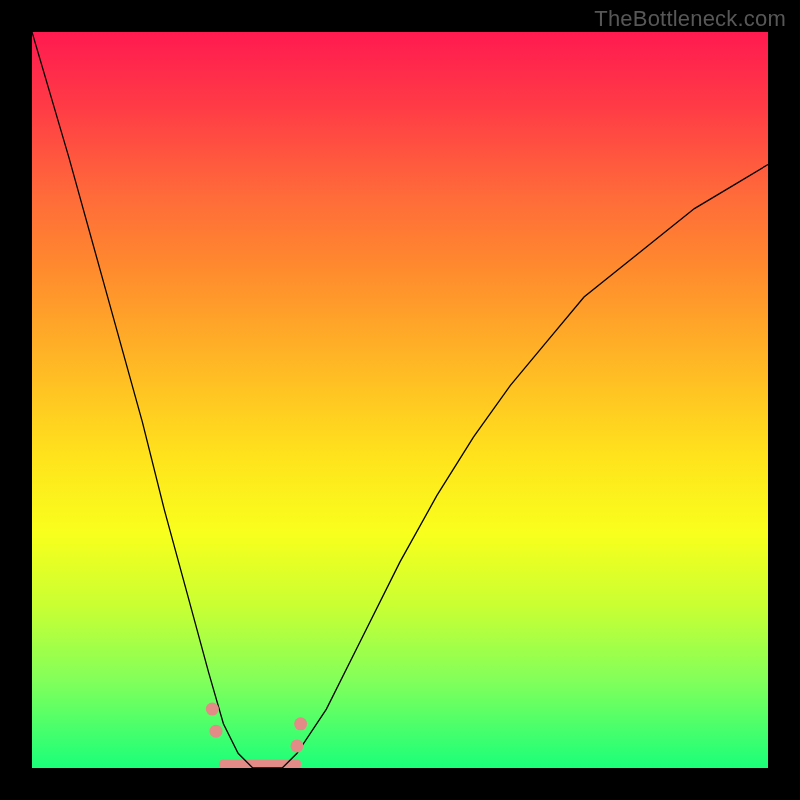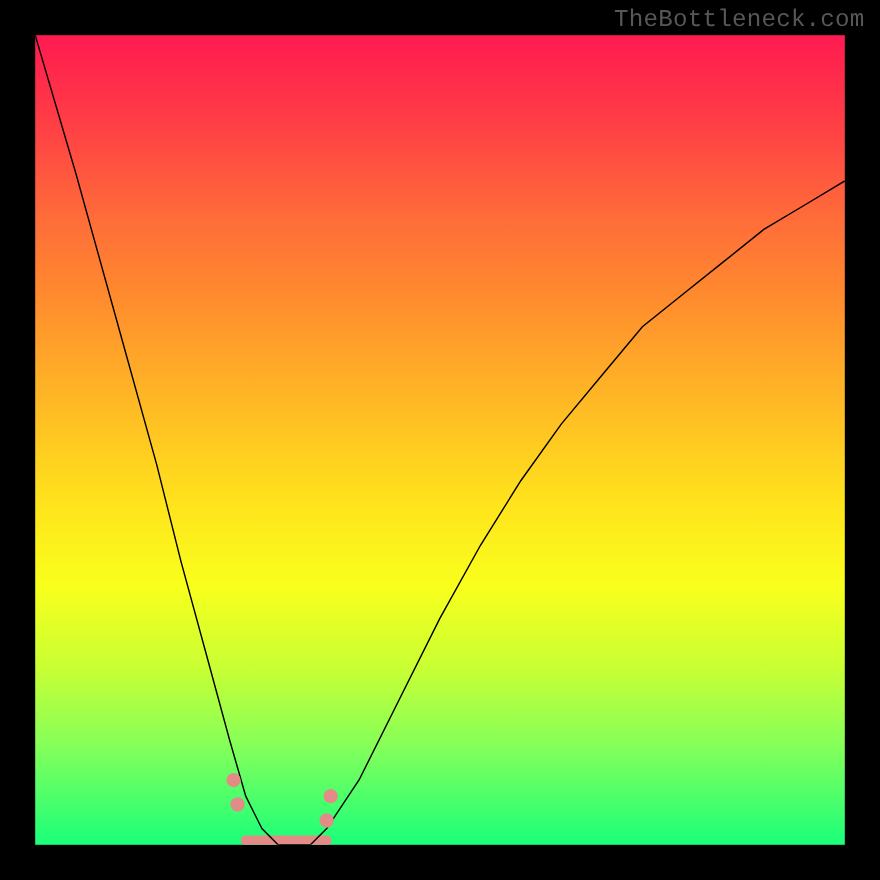--- a/index.html
+++ b/index.html
@@ -46,21 +46,21 @@
     stroke-width: 9;
     stroke-linecap: round;
   }
   .dot {
     fill: #e38b87;
   }
   .watermark {
     position: absolute;
     top: 6px;
     right: 14px;
-    font-family: Liberation Mono, monospace;
+    font-family: Liberation Sans, sans-serif;
     font-size: 22px;
     color: #575757;
     font-weight: 500;
     letter-spacing: 0.2px;
   }
 </style>
 </head>
 <body>
 
 <div class="stage">

